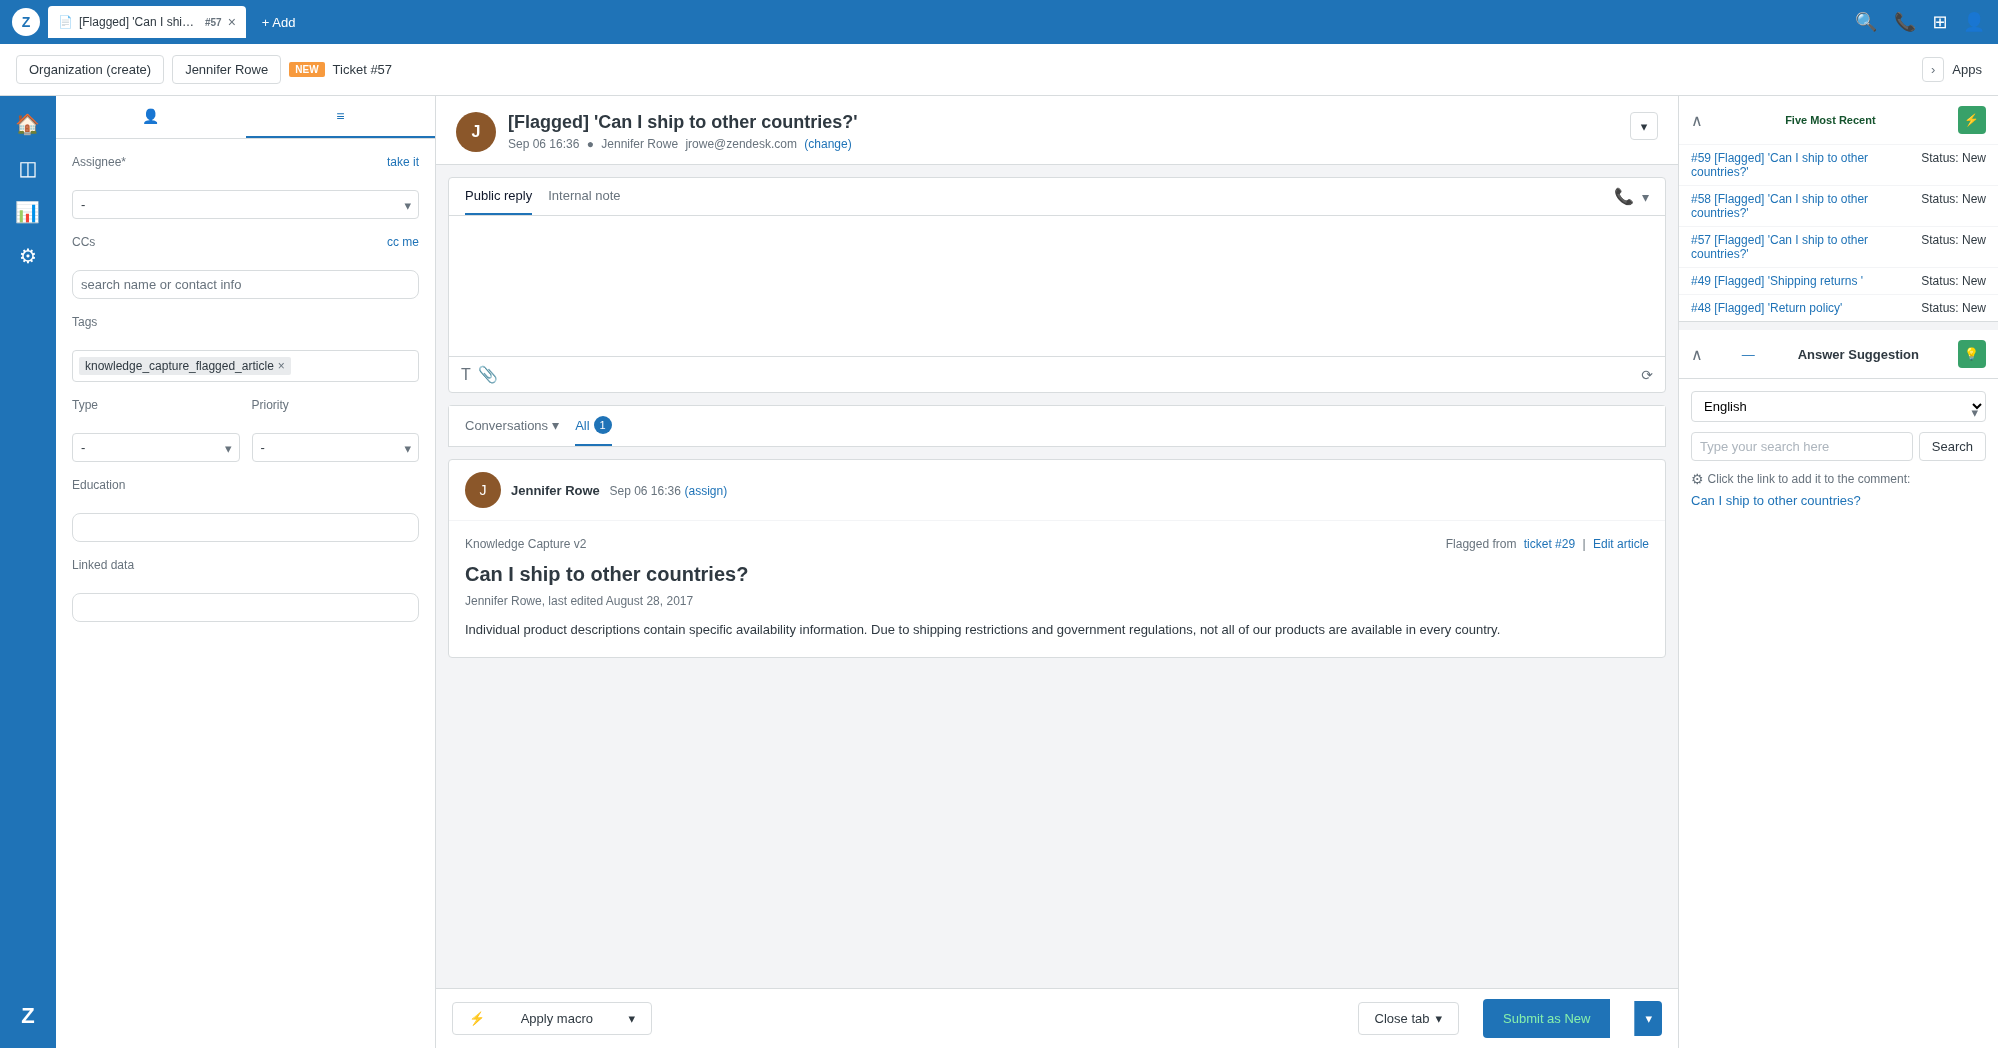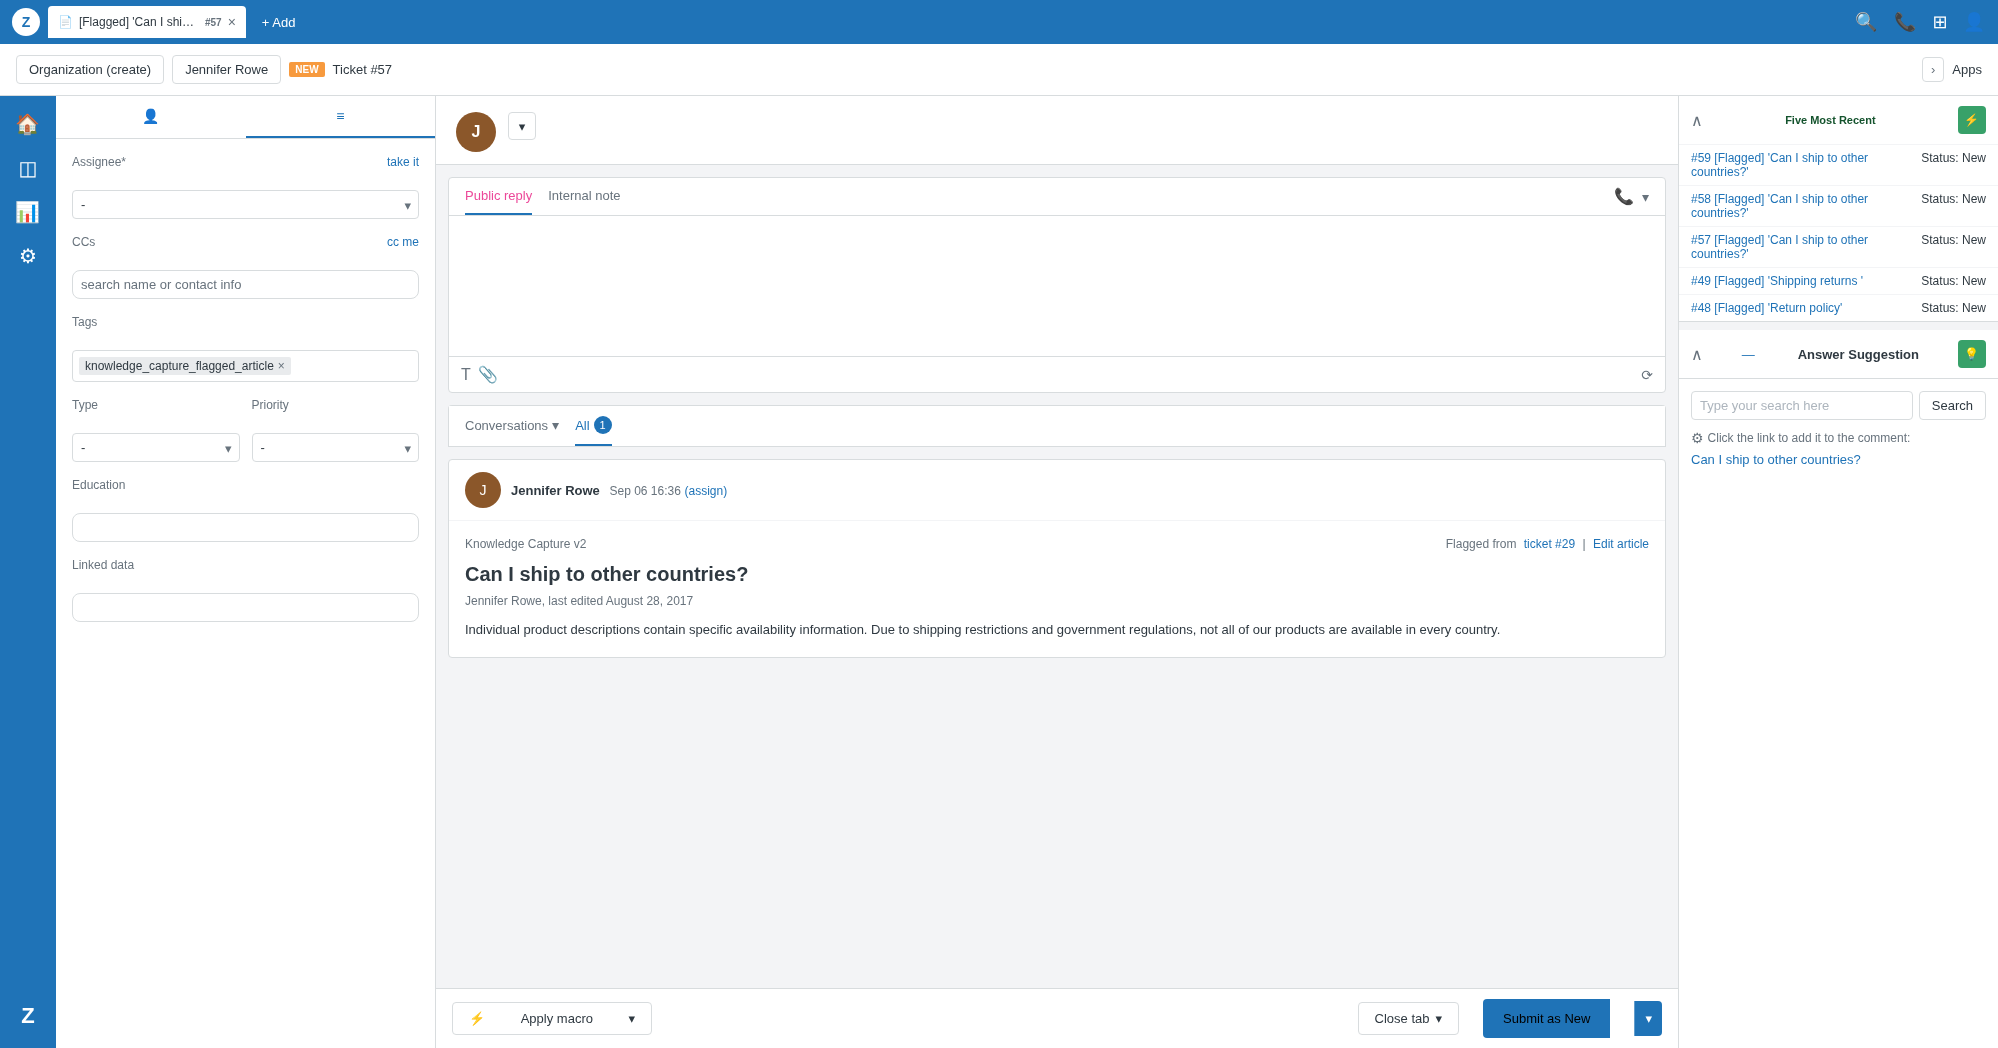--- a/index.html
+++ b/index.html
@@ -56,21 +56,21 @@
     .ticket-title-area { flex: 1; }
     .ticket-title { font-size: 18px; font-weight: 600; color: #2f3941; }
     .ticket-meta { font-size: 12px; color: #68737d; margin-top: 4px; }
     .ticket-meta a { color: #1f73b7; cursor: pointer; }
     .ticket-dropdown { width: 28px; height: 28px; border: 1px solid #d8dcde; border-radius: 4px; display: flex; align-items: center; justify-content: center; cursor: pointer; background: #fff; }
 
     
     .reply-area { background: #fff; margin: 12px; border: 1px solid #d8dcde; border-radius: 4px; flex-shrink: 0; }
     .reply-tabs { display: flex; border-bottom: 1px solid #d8dcde; padding: 0 16px; gap: 16px; align-items: center; }
     .reply-tab { padding: 10px 0; font-size: 13px; color: #68737d; cursor: pointer; border-bottom: 2px solid transparent; }
-    .reply-tab.active { color: #ec4899; border-bottom: 2px solid #1f73b7; font-weight: 500; }
+    .reply-tab.active { color: #0f172a; border-bottom: 2px solid #1f73b7; font-weight: 500; }
     .reply-tab-right { margin-left: auto; display: flex; gap: 8px; align-items: center; }
     .reply-body { min-height: 140px; padding: 12px 16px; color: #68737d; font-size: 13px; }
     .reply-toolbar { border-top: 1px solid #d8dcde; padding: 8px 12px; display: flex; align-items: center; gap: 8px; }
     .reply-tool-btn { color: #68737d; font-size: 16px; cursor: pointer; }
 
     
     .conversations-area { flex: 1; overflow-y: auto; padding: 0 12px 12px; }
     .conv-tabs { background: #fff; display: flex; align-items: center; gap: 16px; padding: 0 16px; border-bottom: 1px solid #d8dcde; margin: 0 -0px 0; }
     .conv-tab { padding: 10px 0; font-size: 13px; color: #68737d; cursor: pointer; display: flex; align-items: center; gap: 4px; border-bottom: 2px solid transparent; }
     .conv-tab.active { color: #1f73b7; border-bottom: 2px solid #1f73b7; }
@@ -88,21 +88,21 @@
     .msg-article-title { font-size: 20px; font-weight: 600; color: #2f3941; margin-bottom: 8px; }
     .msg-article-meta { font-size: 12px; color: #68737d; margin-bottom: 12px; }
     .msg-article-text { font-size: 13px; color: #2f3941; line-height: 1.6; }
 
     
     .bottom-bar { background: #fff; border-top: 1px solid #d8dcde; padding: 12px 16px; display: flex; align-items: center; justify-content: space-between; flex-shrink: 0; height: 60px; }
     .macro-btn { display: flex; align-items: center; gap: 6px; background: #fff; border: 1px solid #d8dcde; border-radius: 4px; padding: 8px 16px; font-size: 13px; color: #2f3941; cursor: pointer; min-width: 200px; justify-content: space-between; }
     .macro-icon { color: #f79a3e; }
     .bottom-right { display: flex; align-items: center; gap: 24px; }
     .close-tab-btn { border: 1px solid #d8dcde; border-radius: 4px; padding: 8px 16px; font-size: 13px; color: #2f3941; cursor: pointer; background: #fff; display: flex; align-items: center; gap: 6px; }
-    .submit-btn { background: #1f73b7; color: #000000; border: none; border-radius: 4px 0 0 4px; padding: 12px 20px; font-size: 13px; cursor: pointer; font-weight: 500; }
+    .submit-btn { background: #1f73b7; color: #86efac; border: none; border-radius: 4px 0 0 4px; padding: 12px 20px; font-size: 13px; cursor: pointer; font-weight: 500; }
     .submit-dropdown { background: #1f73b7; color: #fff; border: none; border-radius: 0 4px 4px 0; padding: 10px 10px; font-size: 13px; cursor: pointer; border-left: 1px solid rgba(255,255,255,0.3); }
 
     
     .right-panel { width: 320px; background: #f3f4f6; border-left: 1px solid #d8dcde; display: flex; flex-direction: column; overflow-y: auto; flex-shrink: 0; }
     .panel-collapse { color: #68737d; cursor: pointer; font-size: 16px; }
     .panel-green-btn { background: #38a169; border: none; border-radius: 4px; width: 28px; height: 28px; cursor: pointer; display: flex; align-items: center; justify-content: center; }
 
     .recent-section { background: #fff; border-bottom: 1px solid #d8dcde; }
     .recent-header { display: flex; align-items: center; justify-content: space-between; padding: 10px 12px; cursor: pointer; }
     .recent-title { font-size: 11px; font-weight: 600; color: #14532d; }
@@ -245,20 +245,30 @@
       </div>
     </div>
   </div>
 
   <div class="ticket-main">
 
     <div class="ticket-header">
       <div class="ticket-avatar">
         <span>J</span>
       </div>
+      <div class="ticket-title-area">
+        <div class="ticket-title">[Flagged] 'Can I ship to other countries?'</div>
+        <div class="ticket-meta">
+          <span>Sep 06 16:36</span>
+          <span style="margin:0 4px;">●</span>
+          <span>Jennifer Rowe</span>
+          <span style="margin:0 4px;">jrowe@zendesk.com</span>
+          <a>(change)</a>
+        </div>
+      </div>
       <div class="ticket-dropdown">▾</div>
     </div>
 
     <div class="reply-area">
       <div class="reply-tabs">
         <div class="reply-tab active">Public reply</div>
         <div class="reply-tab">Internal note</div>
         <div class="reply-tab-right">
           <span style="color:#68737d;font-size:16px;cursor:pointer;">📞</span>
           <span style="color:#68737d;font-size:14px;cursor:pointer;">▾</span>
@@ -384,20 +394,25 @@
     <div class="answer-section">
       <div class="answer-header">
         <span style="color:#68737d;cursor:pointer;font-size:16px;">∧</span>
         <span style="color:#1f73b7;margin-right:4px;">—</span>
         <span class="answer-title">Answer Suggestion</span>
         <button class="answer-green-btn">
           <span style="font-size:12px;">💡</span>
         </button>
       </div>
       <div class="answer-body">
+        <div class="select-wrapper">
+          <select class="lang-select">
+            <option>English</option>
+          </select>
+        </div>
         <div class="search-row">
           <input class="search-input" placeholder="Type your search here" style="">
           <button class="search-btn">Search</button>
         </div>
         <div class="click-hint">
           <span class="click-hint-icon">⚙</span>
           <span>Click the link to add it to the comment:</span>
         </div>
         <a class="answer-link">Can I ship to other countries?</a>
       </div>

